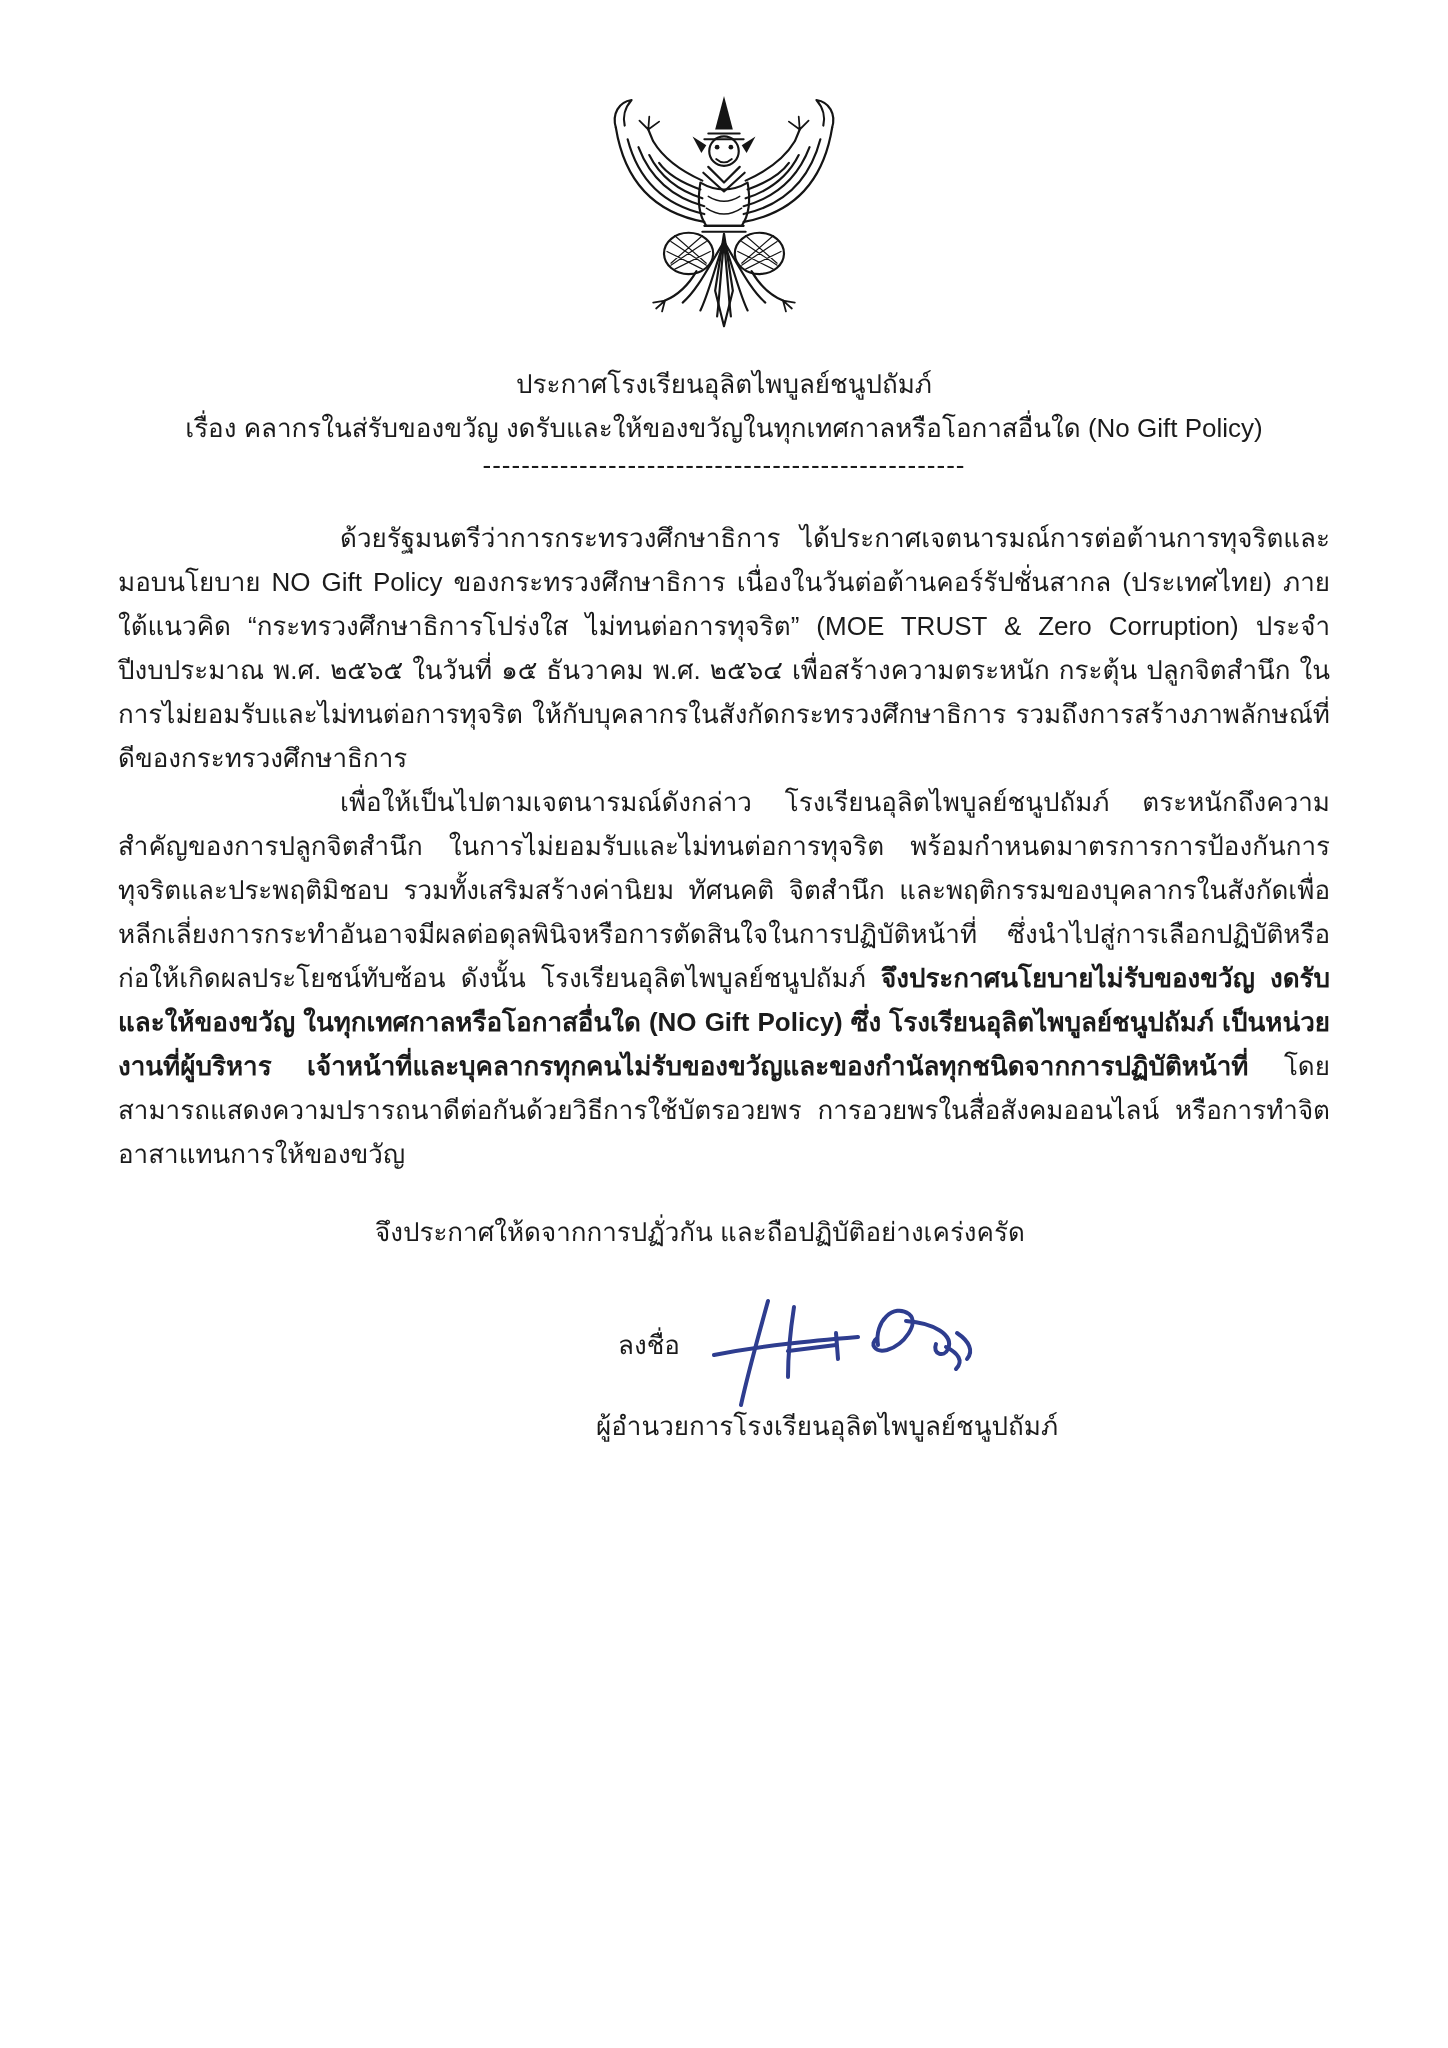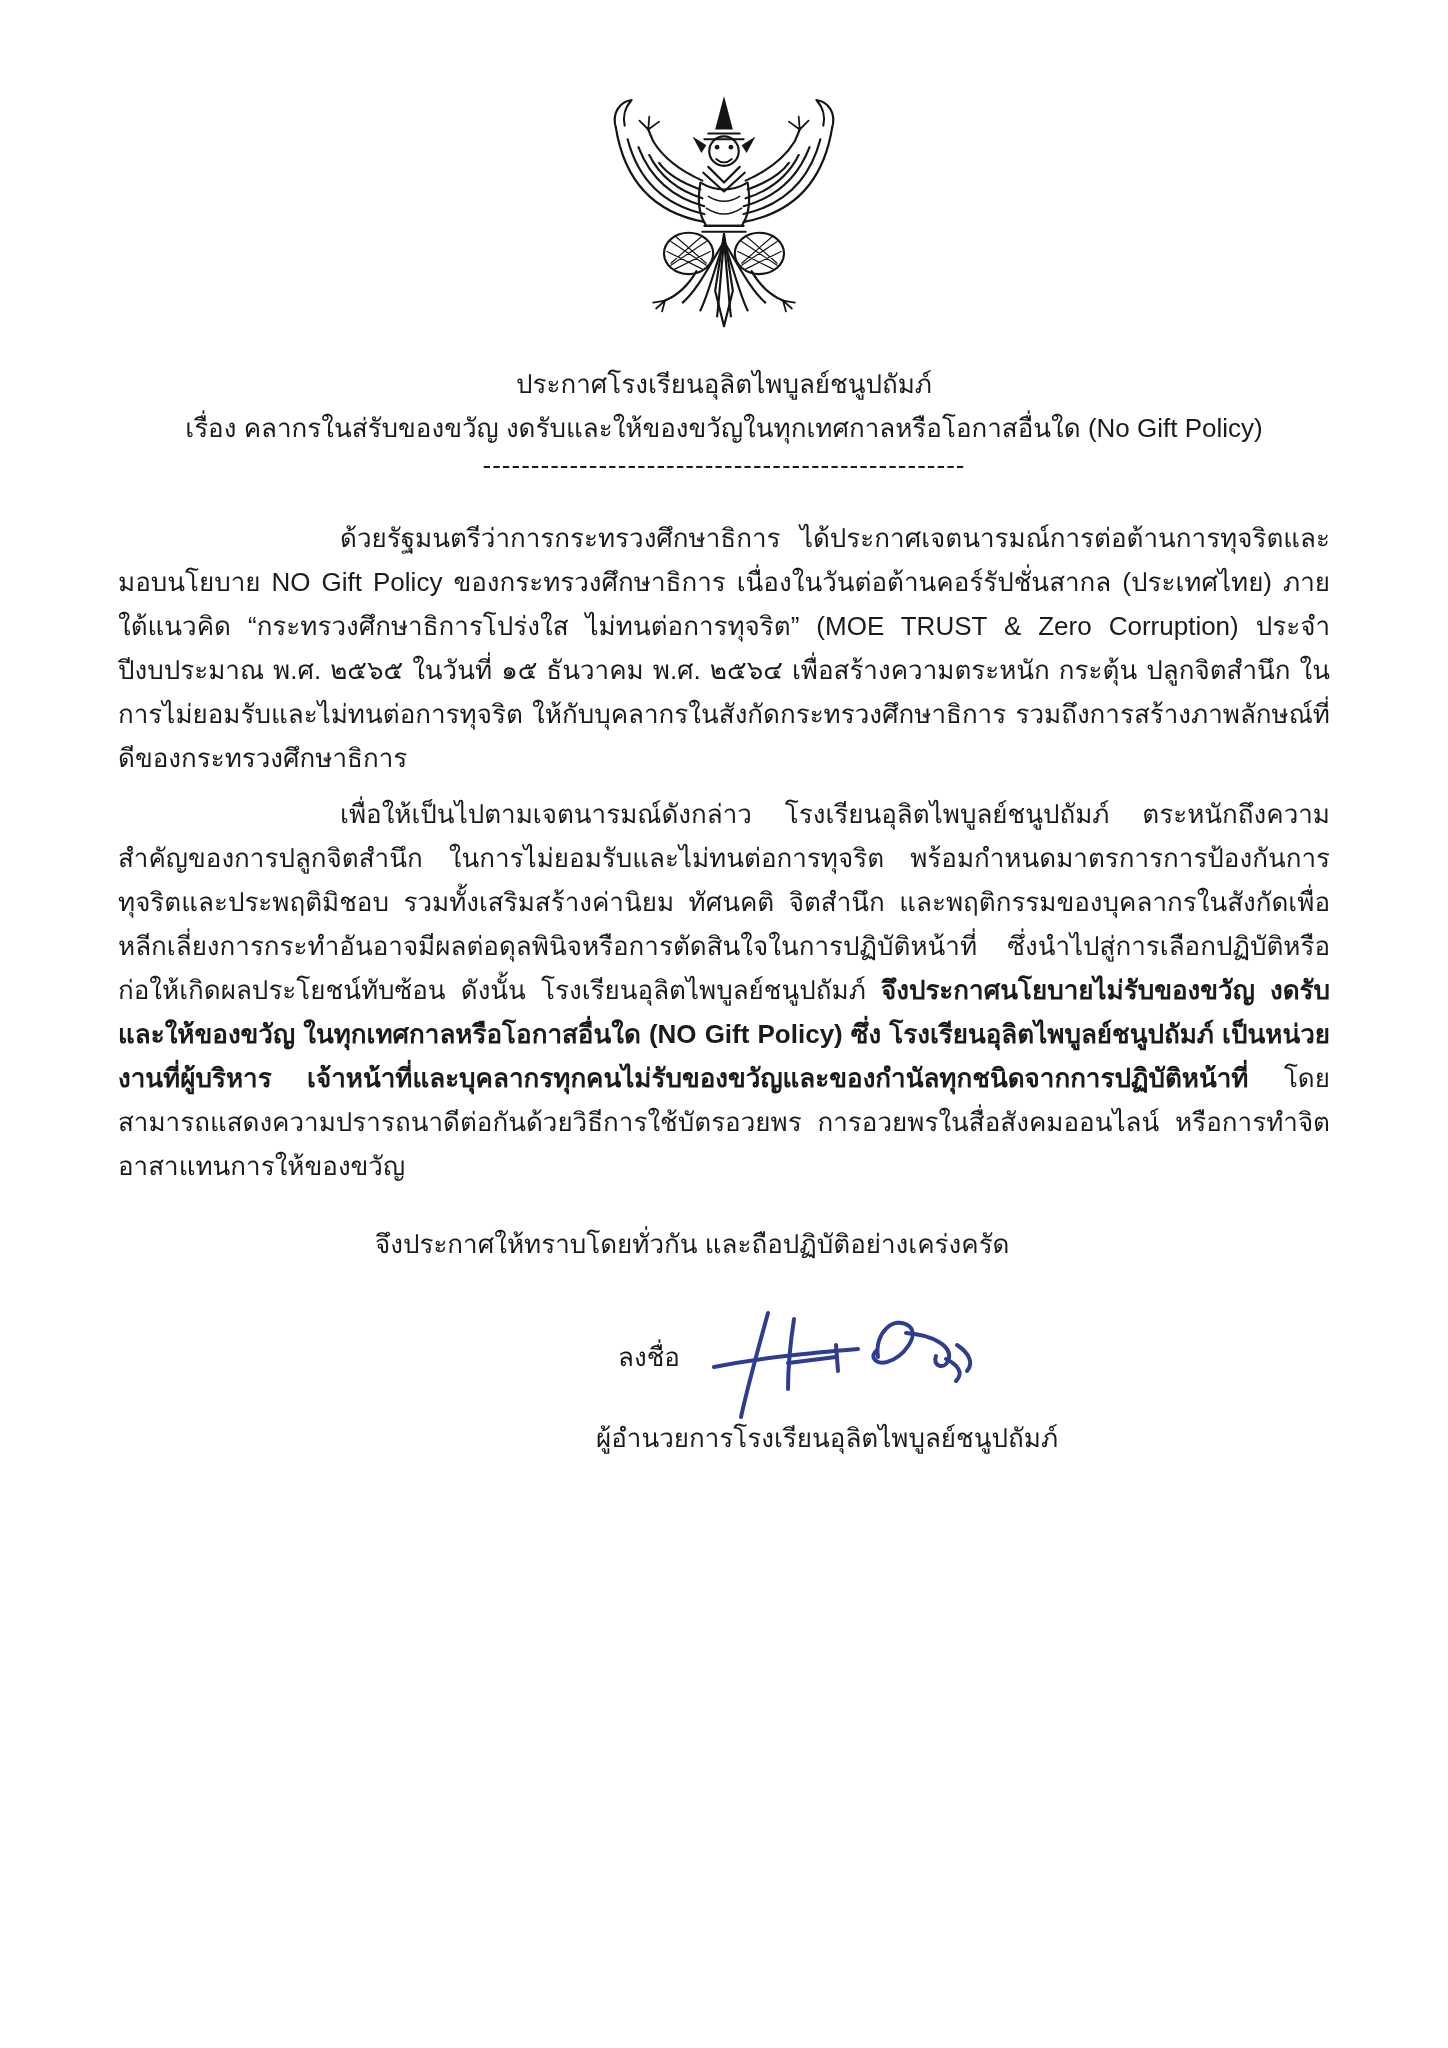--- a/index.html
+++ b/index.html
@@ -7,21 +7,21 @@
     width:1448px;height:2048px;background:#ffffff;color:#1b1b1b;
     font-family:"Liberation Sans",sans-serif;font-size:26px;line-height:44px;
     box-sizing:border-box;padding:92px 118px 12px 118px;position:relative;overflow:hidden;
   }
   .emblem-wrap{text-align:center;height:256px;}
   .titles{text-align:center;margin-top:14px;}
   .title-line{white-space:nowrap;}
   .divider{text-align:center;letter-spacing:1px;line-height:26px;margin-top:2px;}
   .body-text{margin-top:38px;}
   .para{text-align:justify;text-indent:222px;margin:0;}
-  .para + .para{margin-top:12px;}
+  .para + .para{margin-top:0;}
   .seg-bold{font-weight:bold;}
   .closing-line-1{margin-top:34px;margin-left:257px;white-space:nowrap;}
   .closing-line-2{margin-top:20px;margin-left:318px;white-space:nowrap;}
   .sig-block{margin-top:38px;}
   .sig-row{display:flex;align-items:center;margin-left:500px;height:112px;}
   .sig-label{padding-bottom:6px;}
   .sig-image{margin-left:26px;margin-bottom:-8px;}
   .sig-name,.sig-title{width:520px;margin-left:449px;text-align:center;white-space:nowrap;}
 </style>
 </head>
@@ -94,21 +94,21 @@
     <div class="title-line">ประกาศโรงเรียนอุลิตไพบูลย์ชนูปถัมภ์</div>
     <div class="title-line">เรื่อง คลากรในส่รับของขวัญ งดรับและให้ของขวัญในทุกเทศกาลหรือโอกาสอื่นใด (No Gift Policy)</div>
     <div class="divider">--------------------------------------------------</div>
   </div>
 
   <div class="body-text">
     <p class="para"><span>ด้วยรัฐมนตรีว่าการกระทรวงศึกษาธิการ ได้ประกาศเจตนารมณ์การต่อต้านการทุจริตและมอบนโยบาย NO Gift Policy ของกระทรวงศึกษาธิการ เนื่องในวันต่อต้านคอร์รัปชั่นสากล (ประเทศไทย) ภายใต้แนวคิด “กระทรวงศึกษาธิการโปร่งใส ไม่ทนต่อการทุจริต” (MOE TRUST &amp; Zero Corruption) ประจำปีงบประมาณ พ.ศ. ๒๕๖๕ ในวันที่ ๑๕ ธันวาคม พ.ศ. ๒๕๖๔ เพื่อสร้างความตระหนัก กระตุ้น ปลูกจิตสำนึก ในการไม่ยอมรับและไม่ทนต่อการทุจริต ให้กับบุคลากรในสังกัดกระทรวงศึกษาธิการ รวมถึงการสร้างภาพลักษณ์ที่ดีของกระทรวงศึกษาธิการ</span></p>
     <p class="para"><span>เพื่อให้เป็นไปตามเจตนารมณ์ดังกล่าว โรงเรียนอุลิตไพบูลย์ชนูปถัมภ์ ตระหนักถึงความสำคัญของการปลูกจิตสำนึก ในการไม่ยอมรับและไม่ทนต่อการทุจริต พร้อมกำหนดมาตรการการป้องกันการทุจริตและประพฤติมิชอบ รวมทั้งเสริมสร้างค่านิยม ทัศนคติ จิตสำนึก และพฤติกรรมของบุคลากรในสังกัดเพื่อหลีกเลี่ยงการกระทำอันอาจมีผลต่อดุลพินิจหรือการตัดสินใจในการปฏิบัติหน้าที่ ซึ่งนำไปสู่การเลือกปฏิบัติหรือก่อให้เกิดผลประโยชน์ทับซ้อน ดังนั้น โรงเรียนอุลิตไพบูลย์ชนูปถัมภ์ </span><span class="seg-bold">จึงประกาศนโยบายไม่รับของขวัญ งดรับและให้ของขวัญ ในทุกเทศกาลหรือโอกาสอื่นใด (NO Gift Policy) ซึ่ง โรงเรียนอุลิตไพบูลย์ชนูปถัมภ์ เป็นหน่วยงานที่ผู้บริหาร เจ้าหน้าที่และบุคลากรทุกคนไม่รับของขวัญและของกำนัลทุกชนิดจากการปฏิบัติหน้าที่ </span><span>โดยสามารถแสดงความปรารถนาดีต่อกันด้วยวิธีการใช้บัตรอวยพร การอวยพรในสื่อสังคมออนไลน์ หรือการทำจิตอาสาแทนการให้ของขวัญ</span></p>
   </div>
 
-  <div class="closing-line-1">จึงประกาศให้ทราบโดยทั่วกัน และถือปฏิบัติอย่างเคร่งครัด</div>
+  <div class="closing-line-1">จึงประกาศให้ดจากการปฏั่วกัน และถือปฏิบัติอย่างเคร่งครัด</div>
 
   <div class="sig-block">
     <div class="sig-row">
       <span class="sig-label">ลงชื่อ</span>
       <svg class="sig-image" width="280" height="118" viewBox="0 0 280 118" aria-hidden="true">
         <g fill="none" stroke-width="4" stroke-linecap="round" stroke-linejoin="round" stroke="#2e3d8f">
           <path d="M8,62 C60,52 105,48 152,44"></path>
           <path d="M62,8 C52,44 42,80 35,112"></path>
           <path d="M88,14 C84,40 82,62 82,84"></path>
           <path d="M82,58 L130,52"></path>

